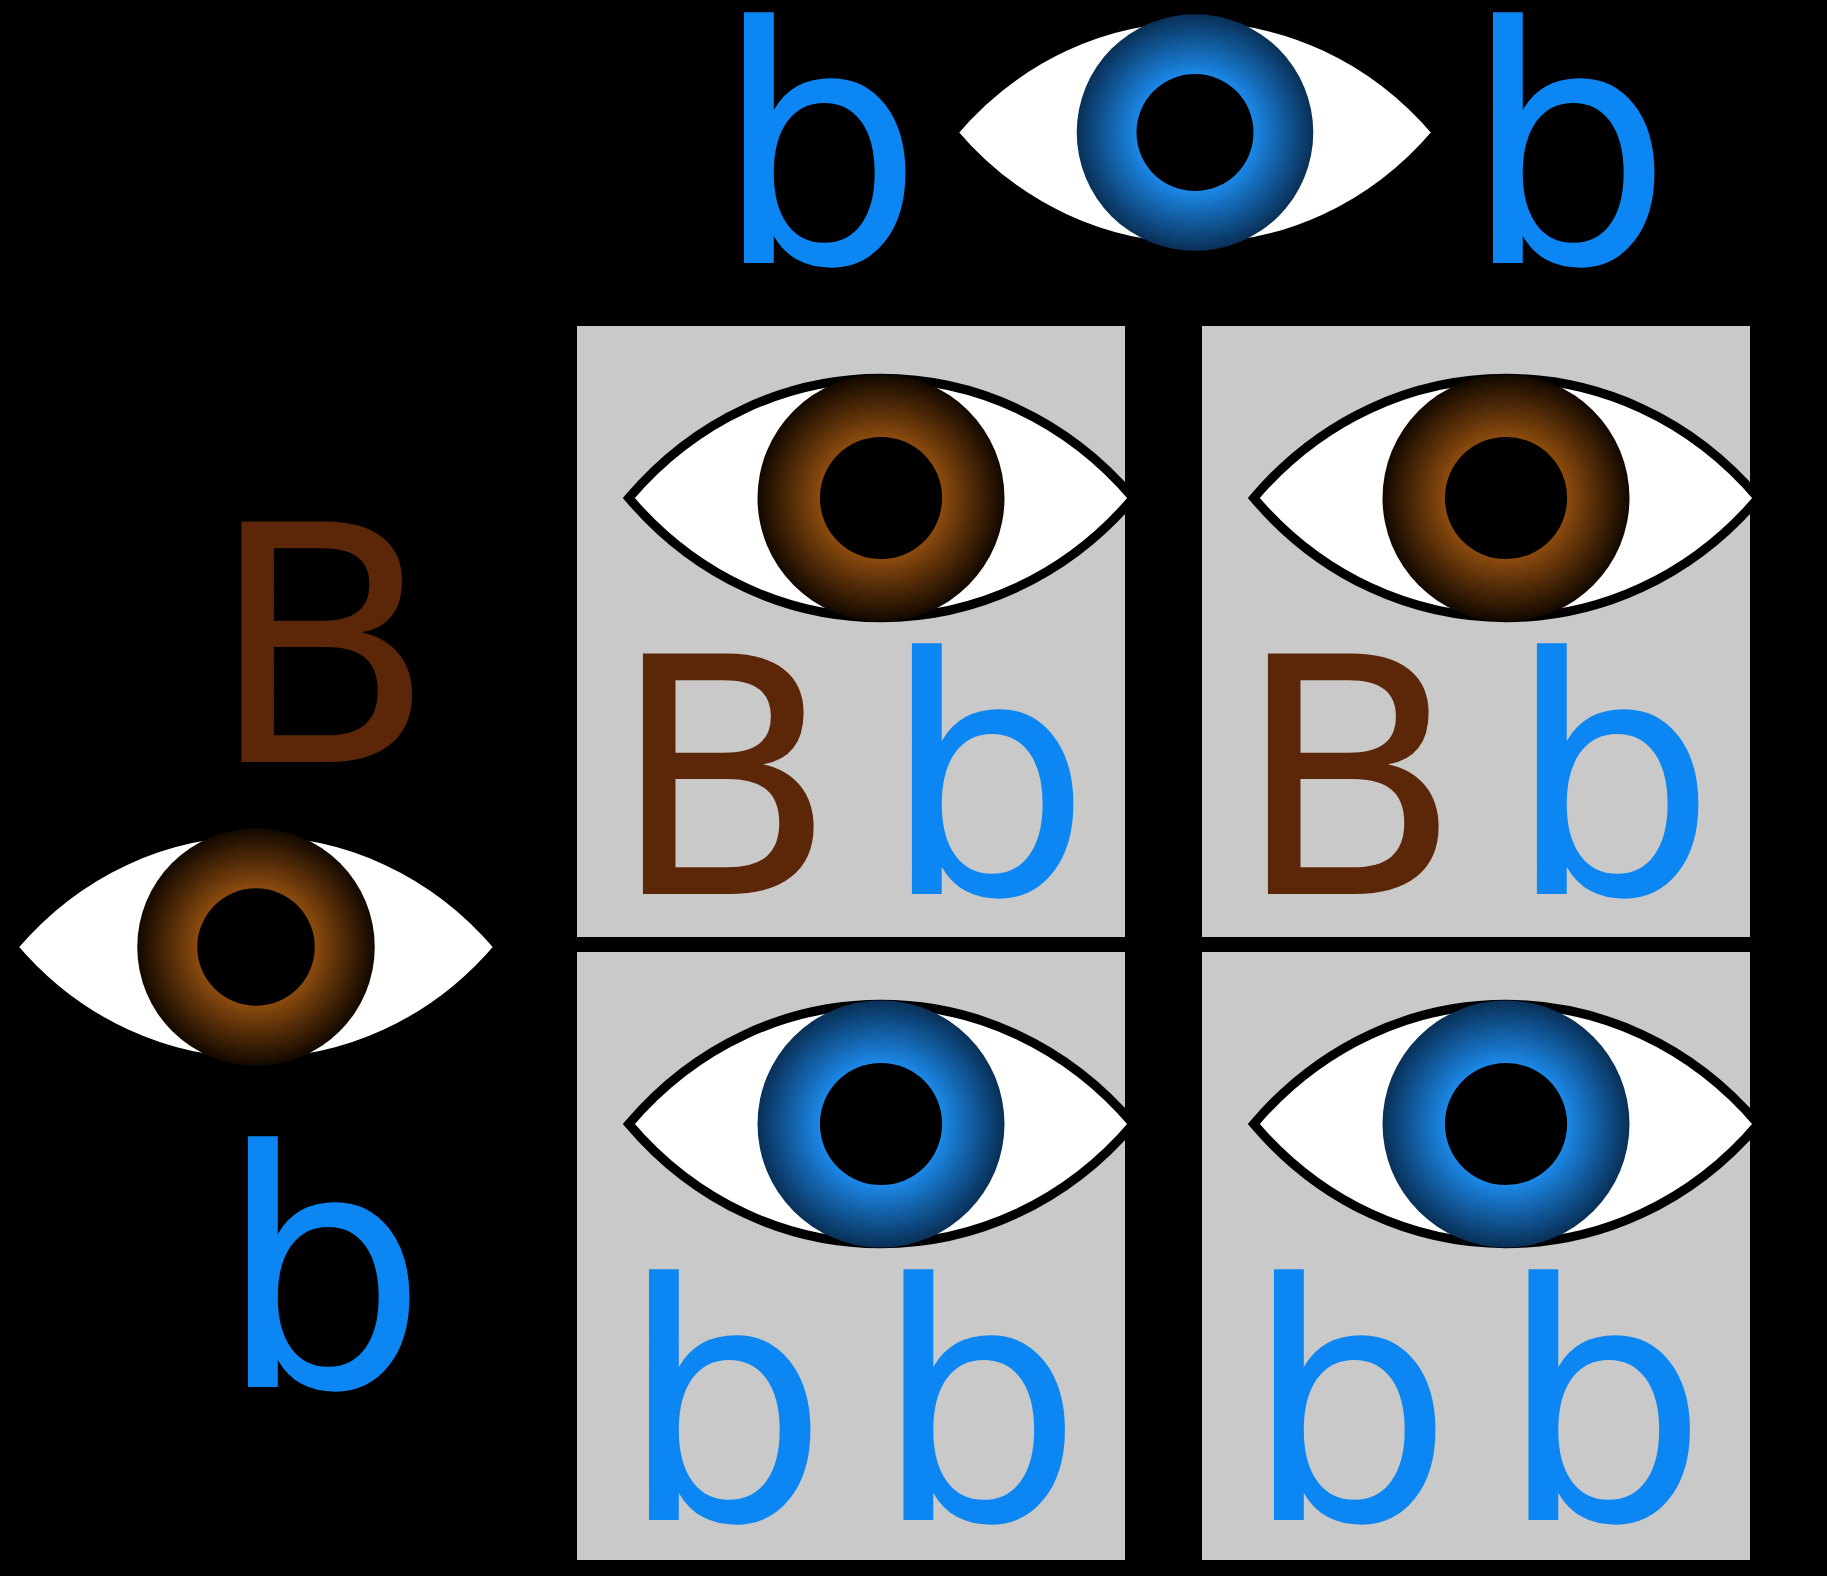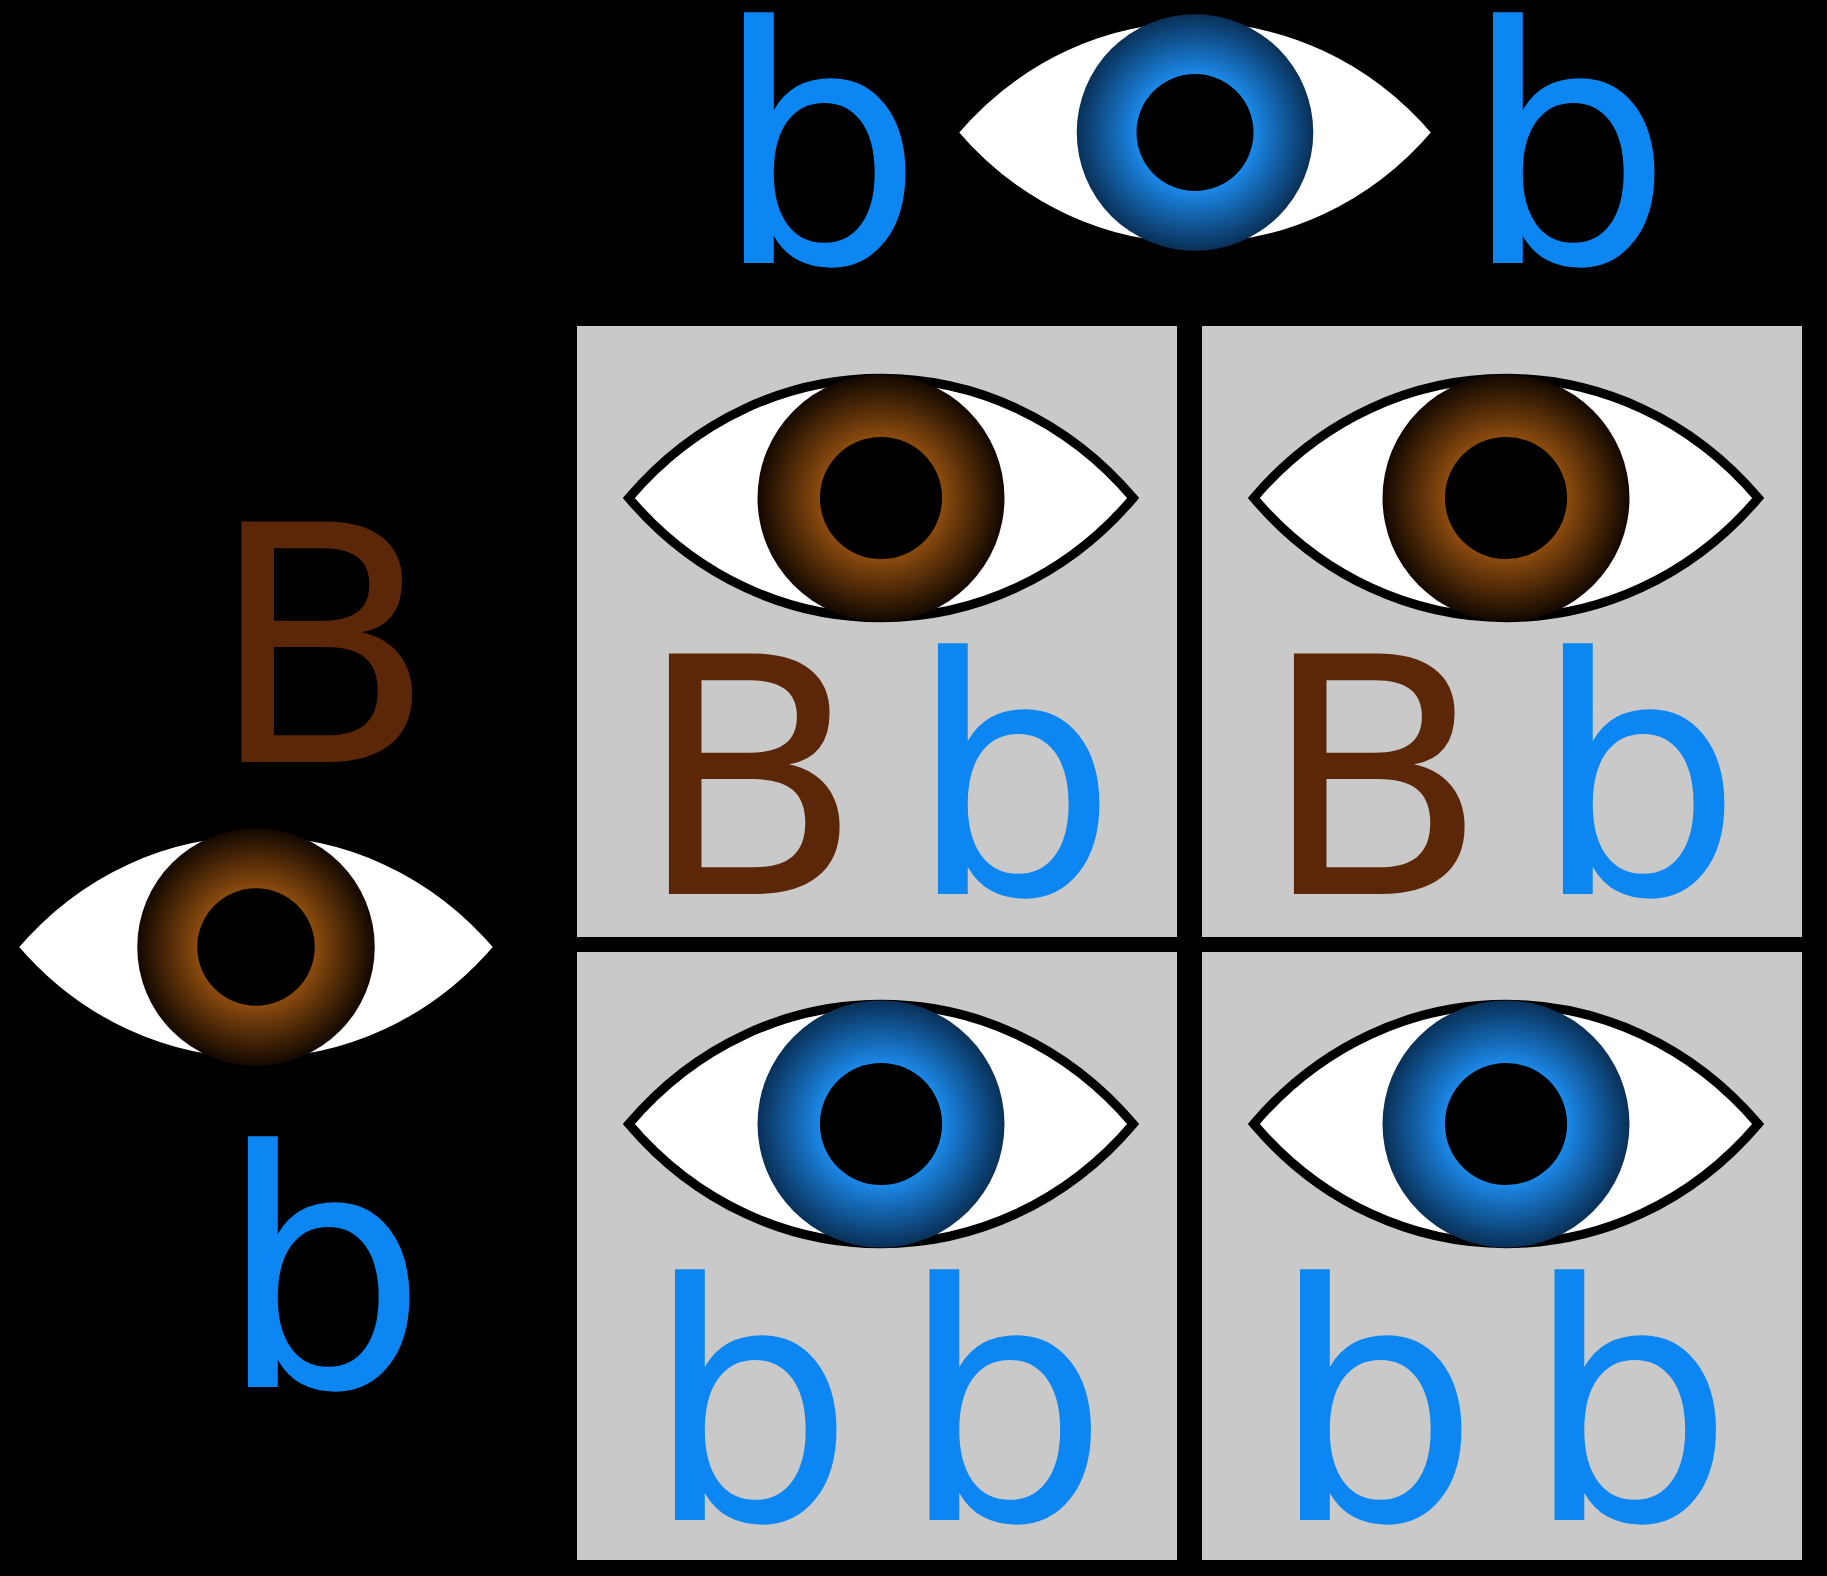--- a/index.html
+++ b/index.html
@@ -14,21 +14,21 @@
     user-select:none;
   }
   .allele-brown{color:var(--allele-brown,#5c2708);}
   .allele-blue{color:var(--allele-blue,#0c86f2);}
   .eye{position:absolute;display:block;overflow:visible;}
   .sclera{fill:var(--sclera,#fff);stroke:var(--outline,#000);stroke-width:7;}
   .pupil{fill:var(--pupil,#000);}
   .iris-blue{fill:url(#gradIrisBlue);}
   .iris-brown{fill:url(#gradIrisBrown);}
   .cell{
-    position:absolute;width:600px;background:var(--cell-bg,#c9c9c9);
+    position:absolute;width:548px;background:var(--cell-bg,#c9c9c9);
   }
   .cell-top{top:326px;height:611px;}
   .cell-bottom{top:952px;height:608px;}
   .cell-left{left:577px;}
   .cell-right{left:1202px;}
   .cell .eye{left:44px;top:42px;width:520px;height:260px;}
   .genotype{
     position:absolute;left:0;right:0;top:289px;
     text-align:center;font-size:330px;line-height:1;
     letter-spacing:45px;white-space:pre;

